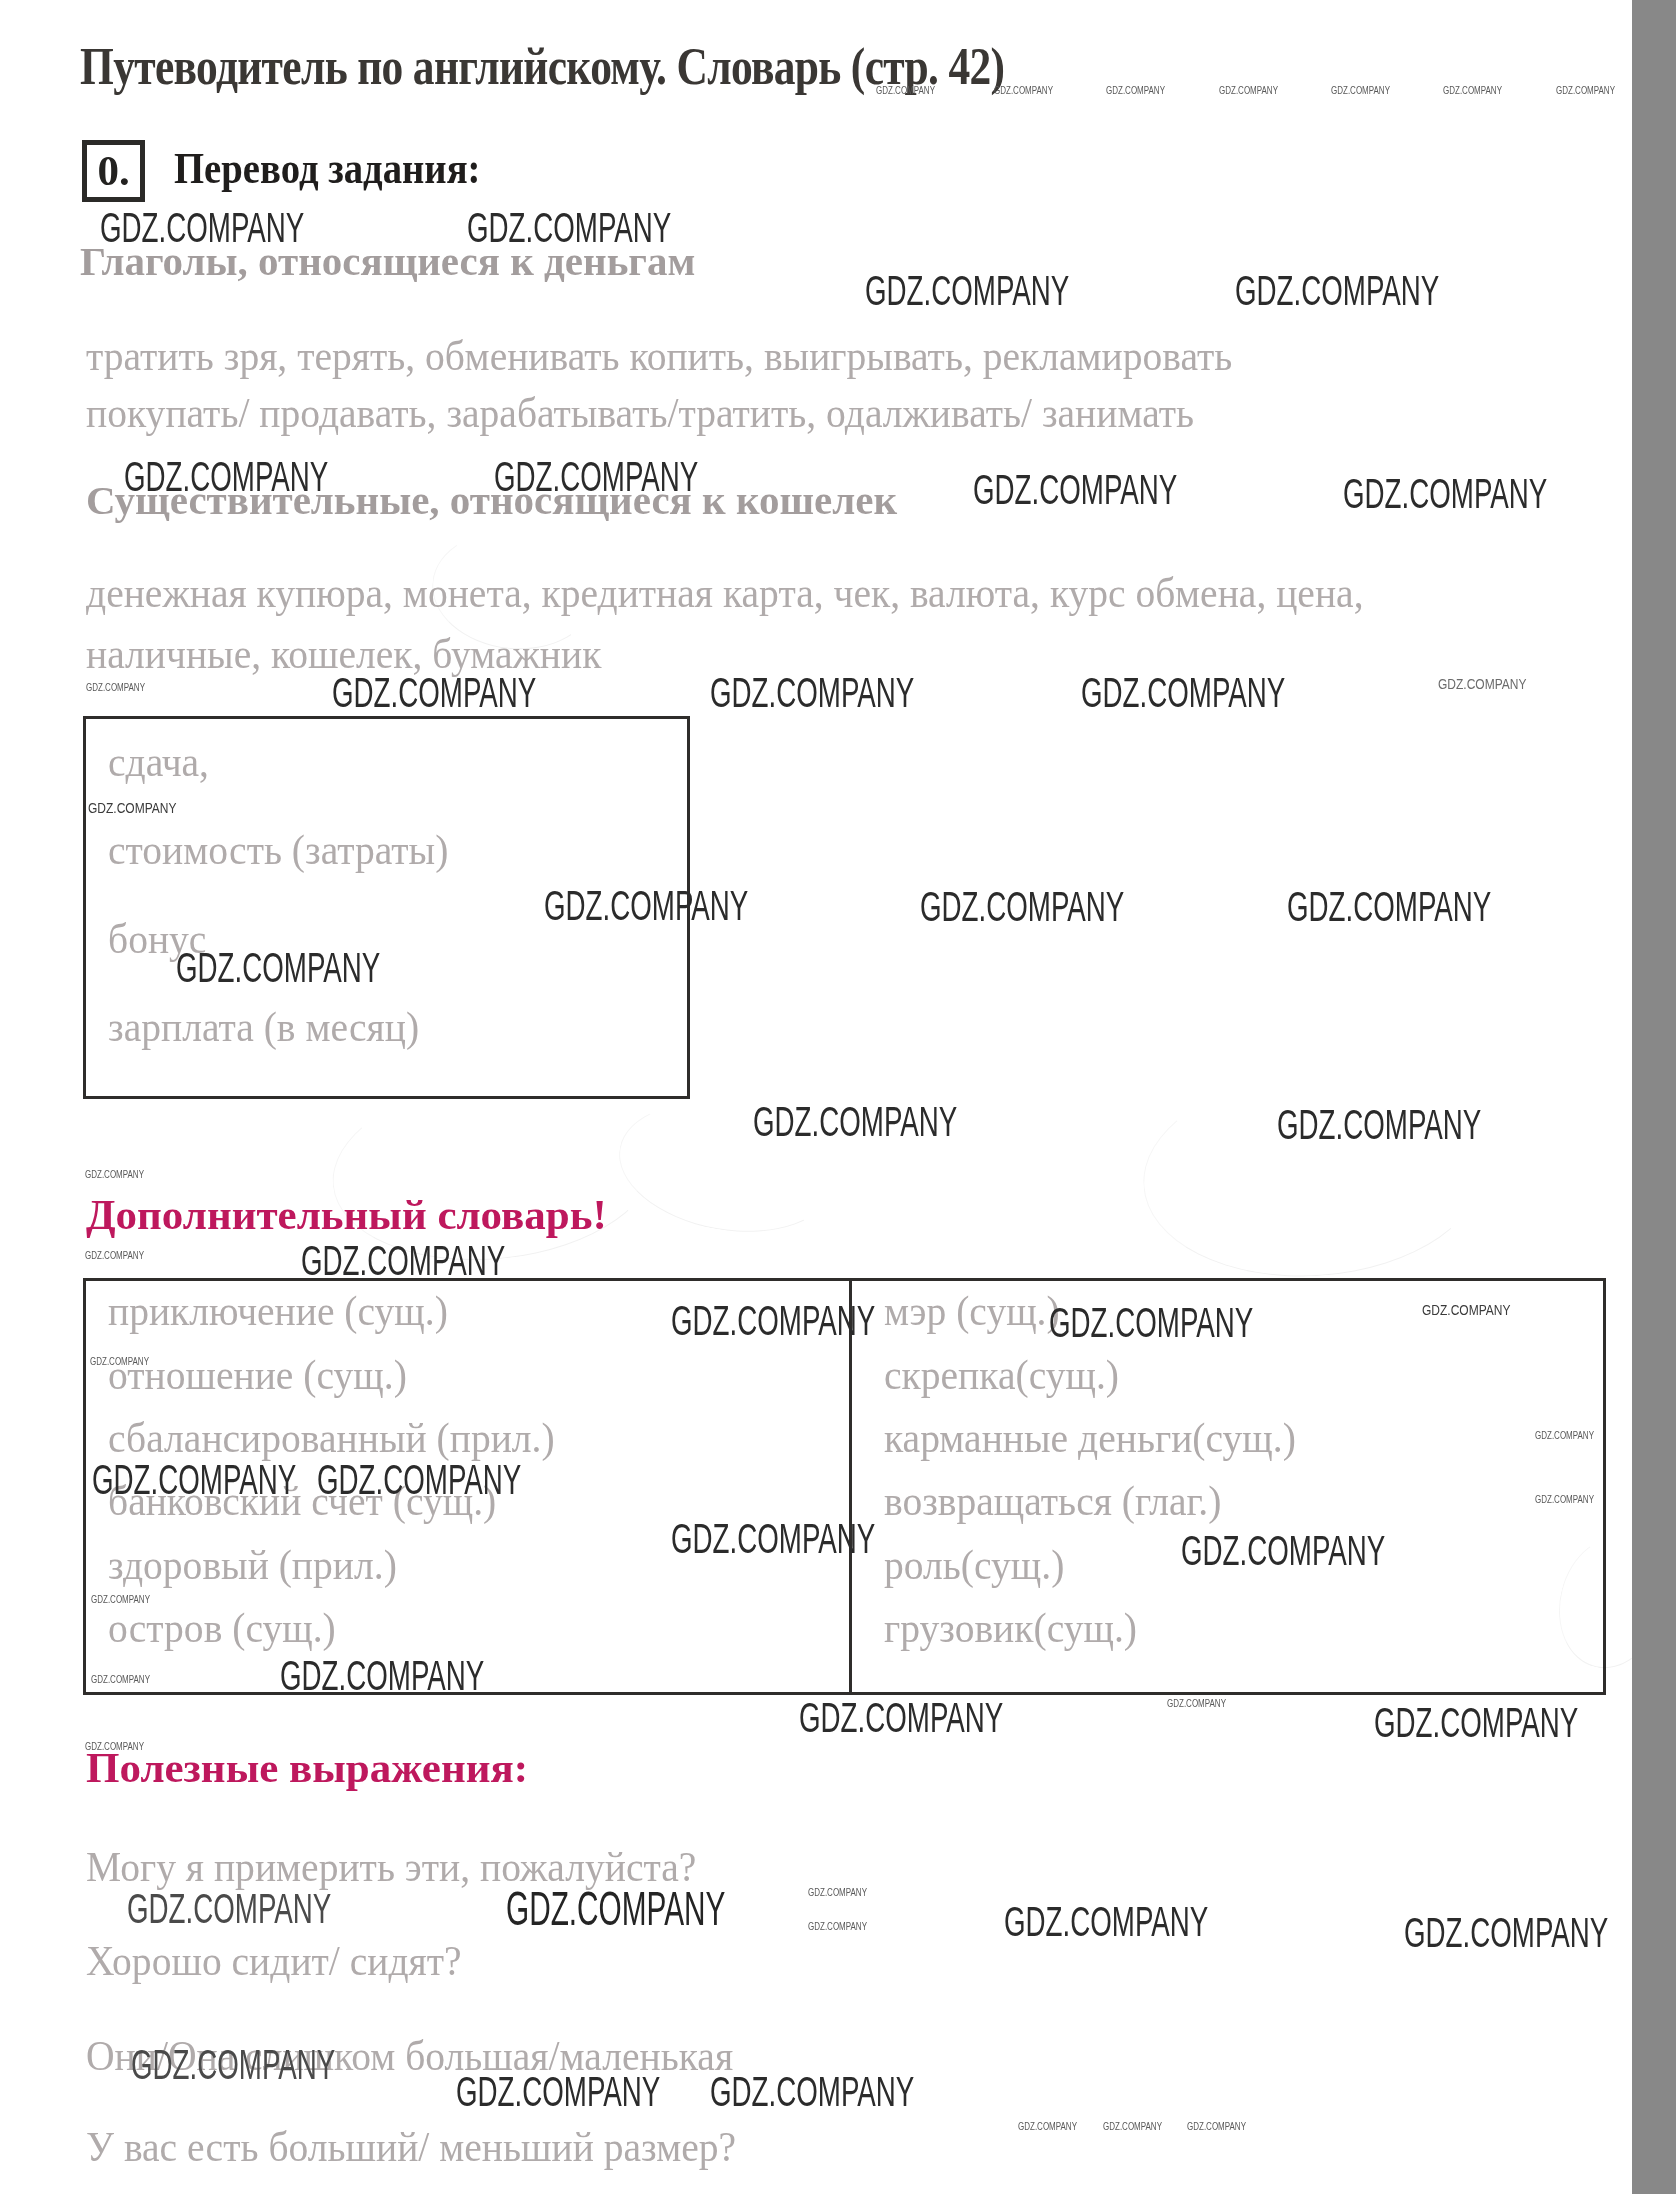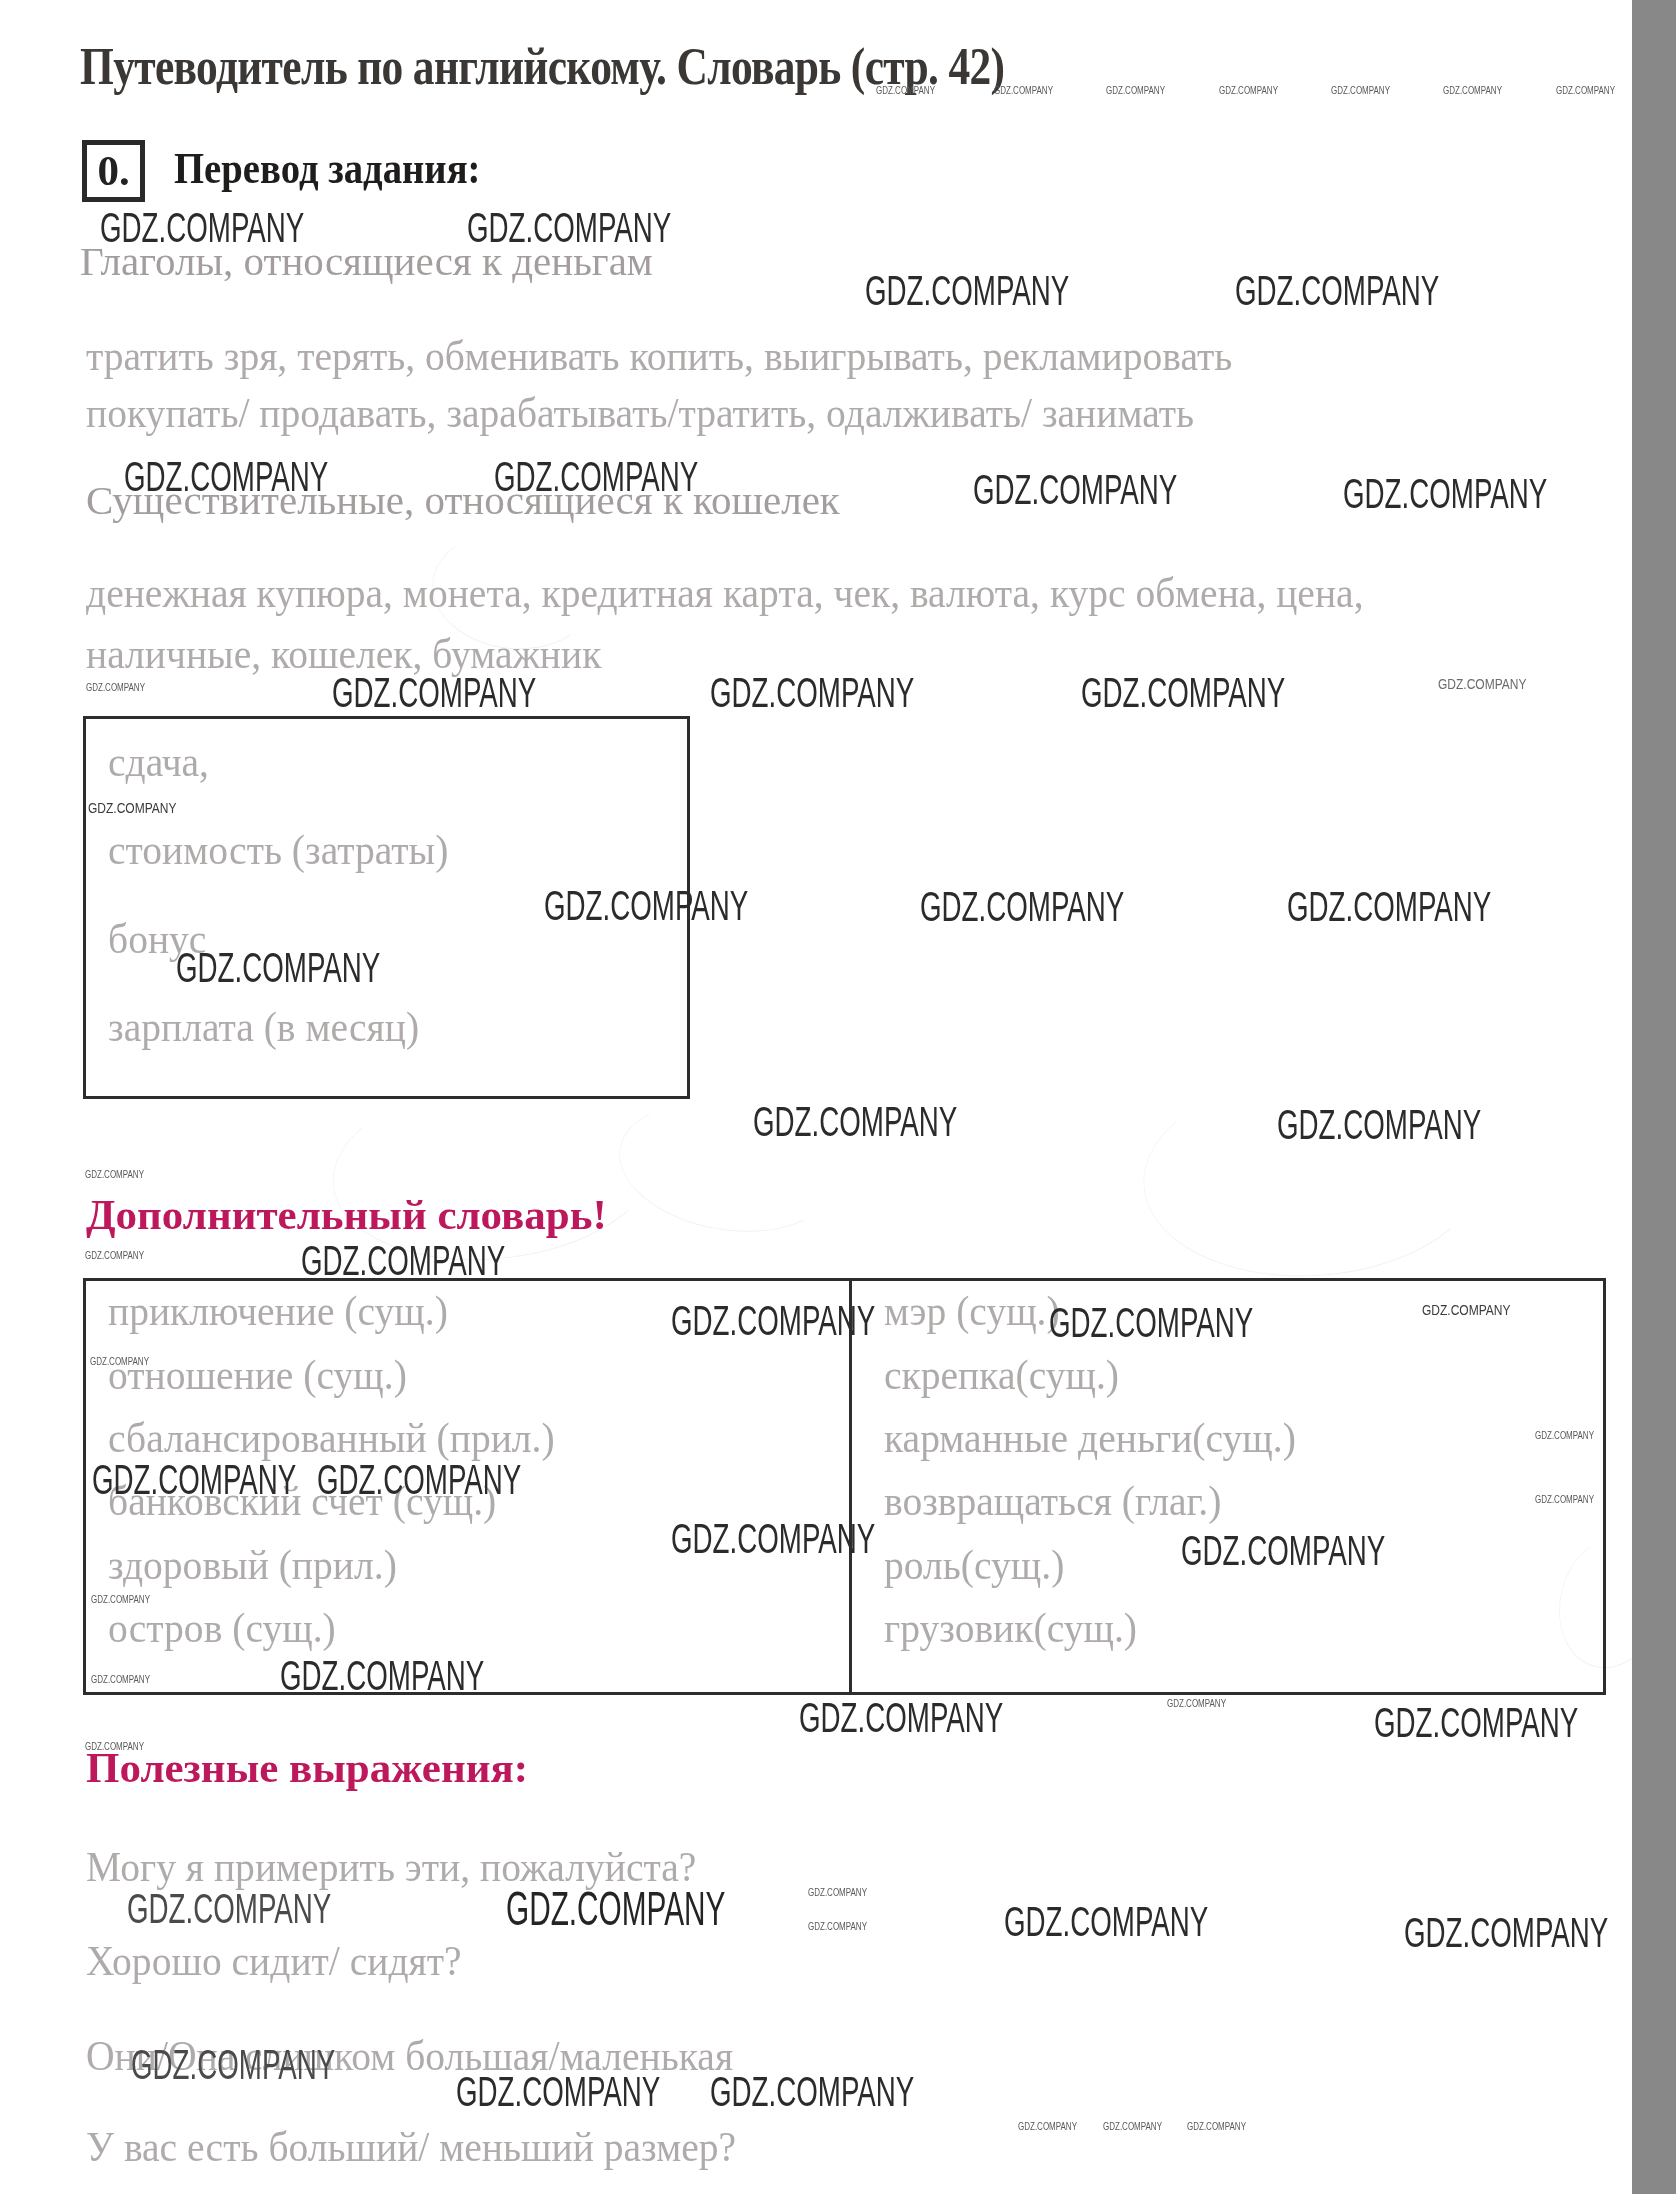--- a/index.html
+++ b/index.html
@@ -22,21 +22,21 @@
     box-sizing:border-box;
     border:5.4px solid #2b2a28;
     width:63px;height:62px;
     text-align:center;
   }
   .badge span{
     font-size:43px;font-weight:bold;color:#232220;
     line-height:51px;
   }
   .task-heading{font-size:44px;font-weight:bold;color:#1f1d1c;}
-  .gray-heading{font-size:41px;font-weight:normal;color:#a39d9d;letter-spacing:0;}
+  .gray-heading{font-size:41px;font-weight:bold;color:#a39d9d;letter-spacing:0;}
   .gray-heading-lg{font-size:43px;font-weight:bold;color:#be185d;}
   .body-line{font-size:43px;color:#b0abab;}
   .box{
     box-sizing:border-box;
     border:3.9px solid #2f2d2b;
     position:absolute;
     background:transparent;
   }
   .vdivider{position:absolute;width:3.1px;background:#2f2d2b;}
   .wm{

